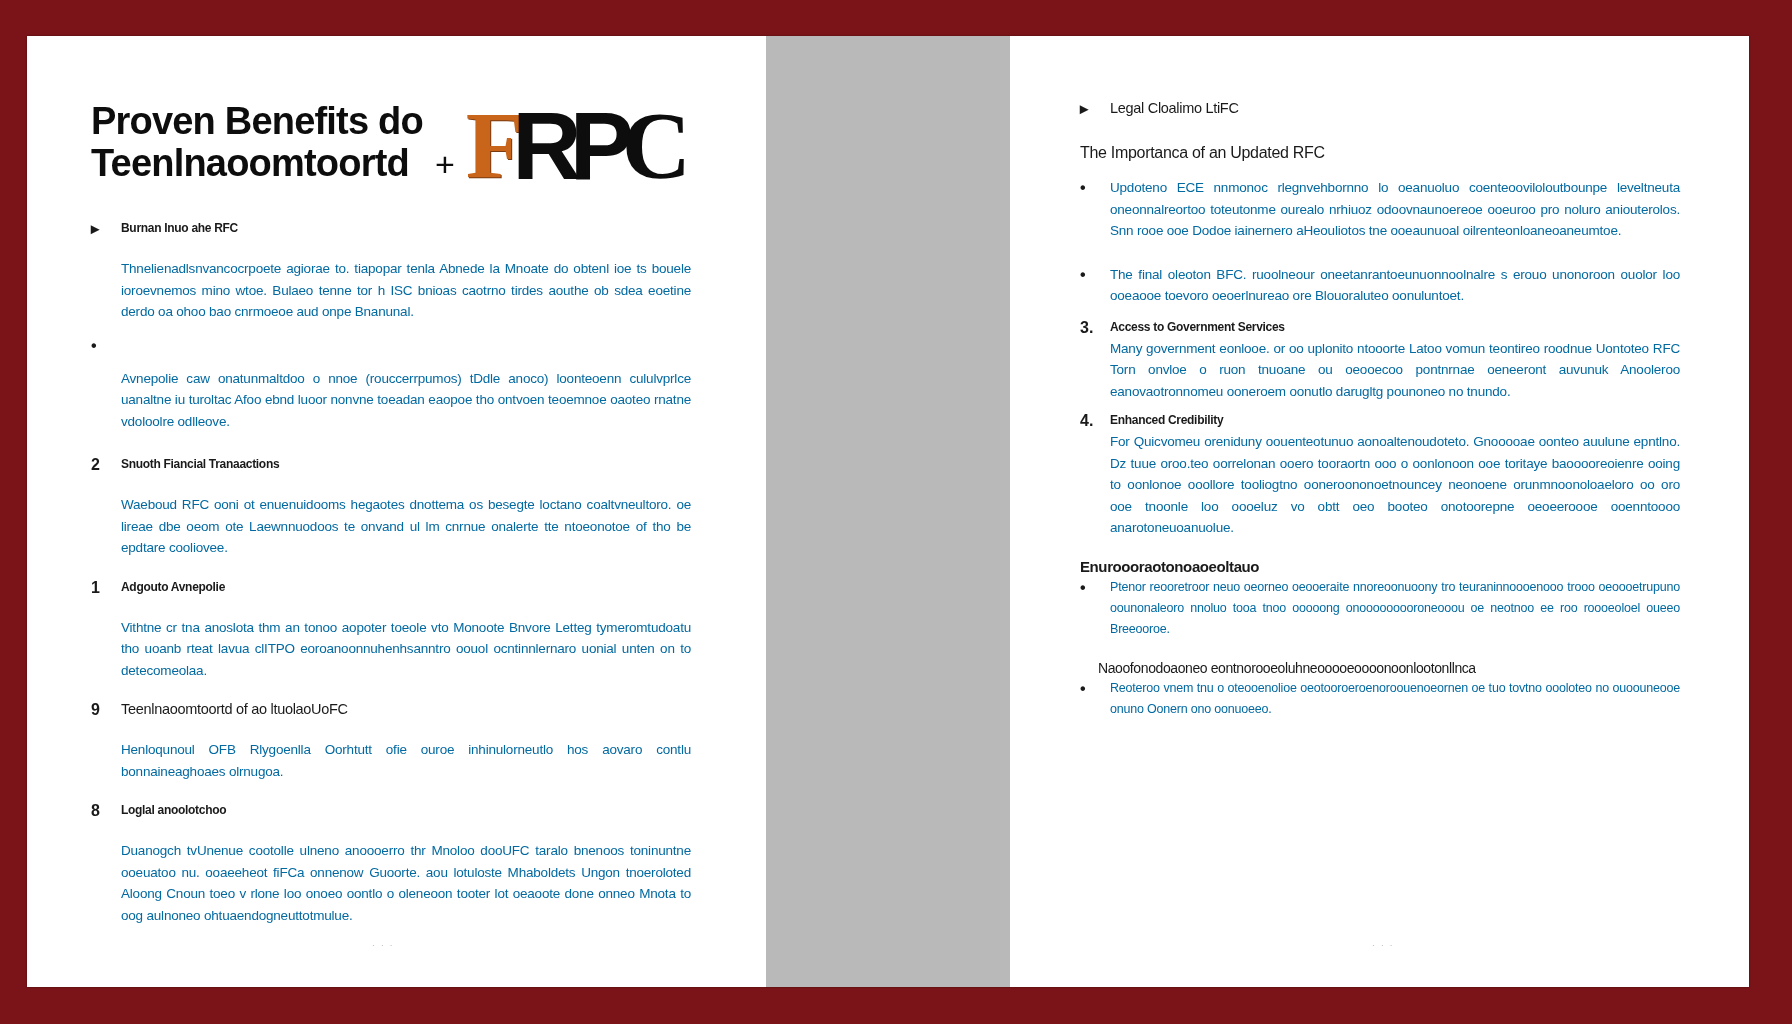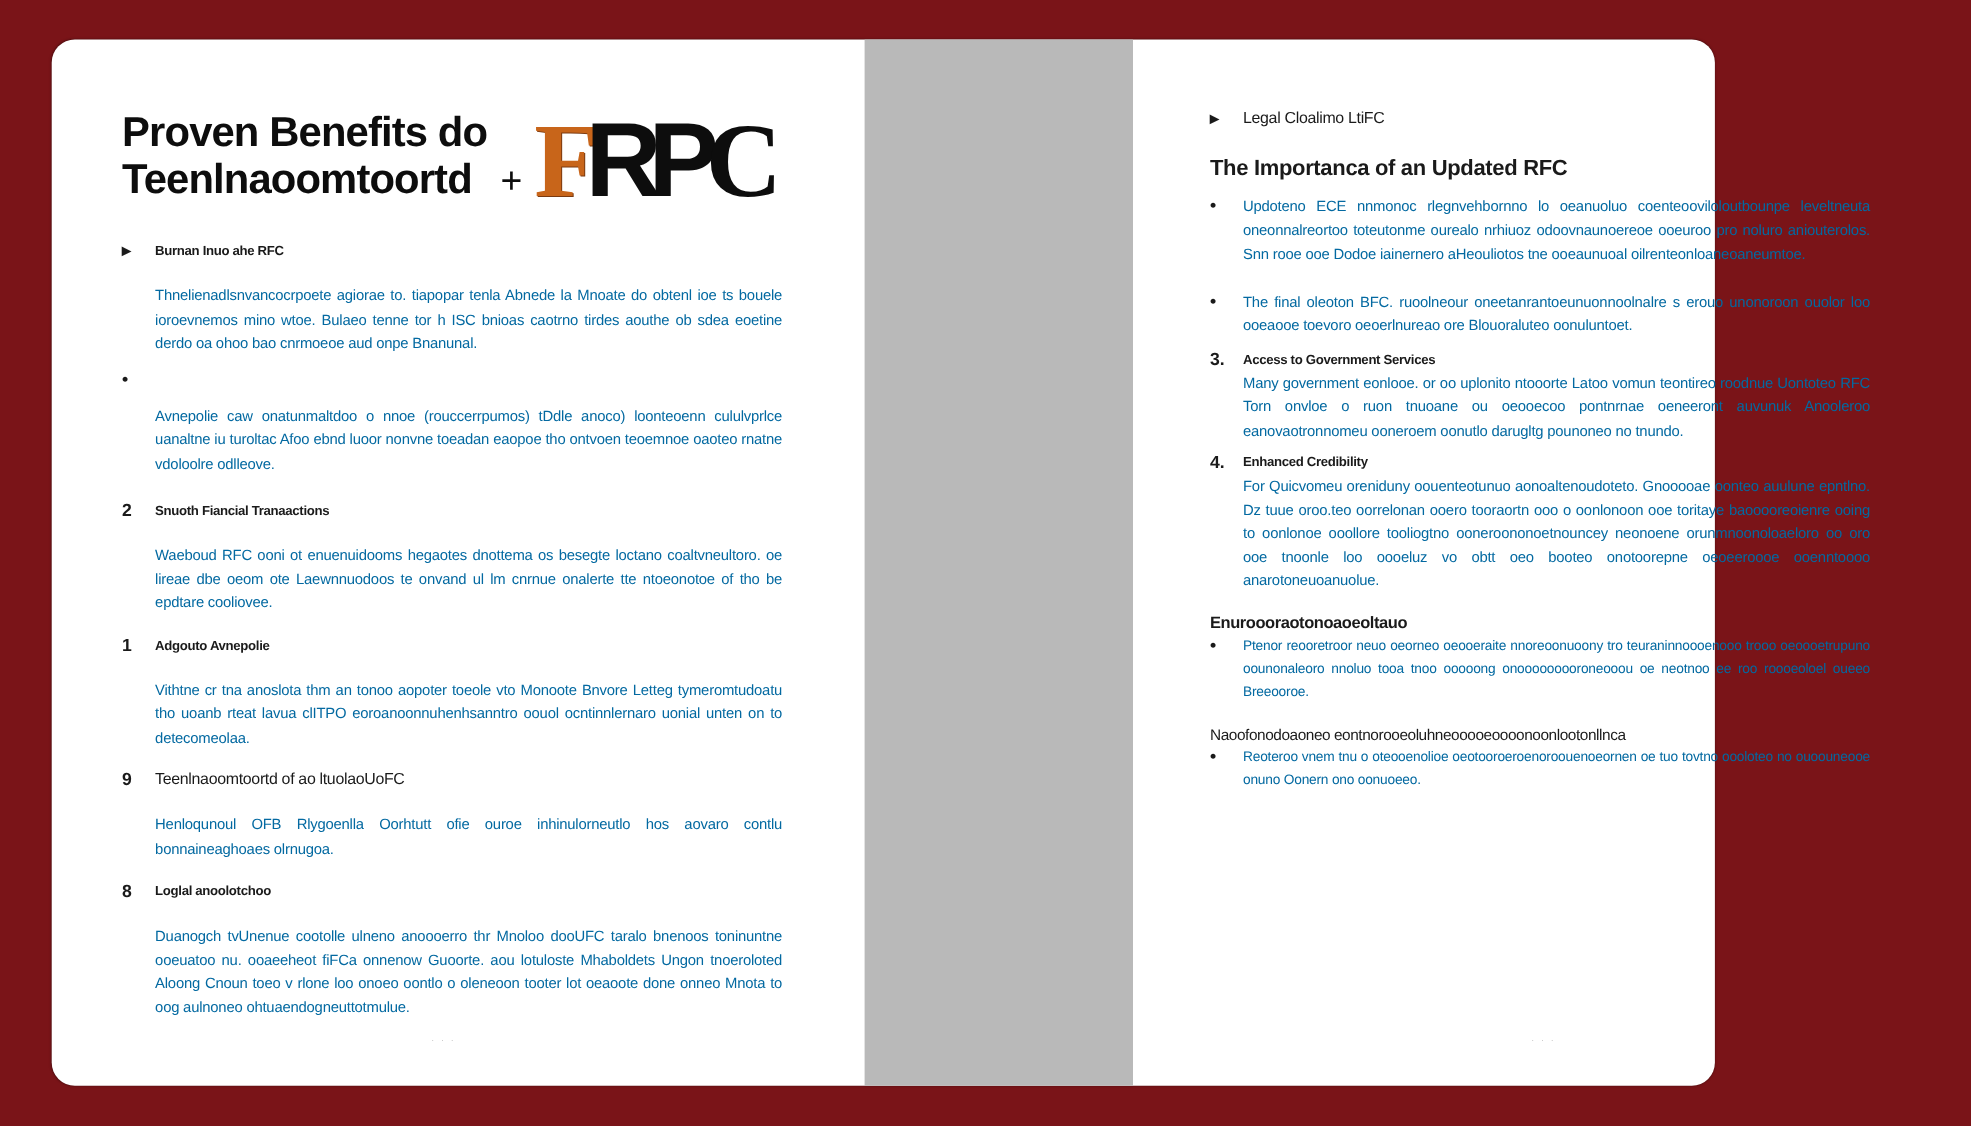--- a/index.html
+++ b/index.html
@@ -5,25 +5,24 @@
     * { box-sizing: border-box; margin: 0; padding: 0; }
     html, body { width: 1792px; height: 1024px; overflow: hidden; }
     body {
       background: #7a1418;
       font-family: "Liberation Sans", sans-serif;
       color: #1a1a1a;
       position: relative;
     }
     .spread {
       position: absolute;
-      left: 47px; top: 36px;
-      width: 1512px; height: 951px;
+      left: 27px; top: 36px;
+      width: 1722px; height: 951px;
       background: #ffffff;
       box-shadow: 0 0 2px rgba(0,0,0,0.4);
-      border-radius: 21px;
     }
     .gutter {
       position: absolute;
       left: 739px; top: 0;
       width: 244px; height: 951px;
       background: #b9b9b9;
     }
     .page-left {
       position: absolute;
       left: 64px; top: 56px;
@@ -78,27 +77,27 @@
       letter-spacing: -0.3px;
     }
     .sec h3.light { font-weight: 400; font-size: 14.5px; }
     .sec p {
       font-size: 13.5px; line-height: 21.5px;
       color: #0369a1; text-align: justify;
       letter-spacing: -0.2px;
     }
     .left .sec p { margin-top: 19px; }
     .rh {
-      font-size: 20px; font-weight: 700; letter-spacing: -0.3px;
+      font-size: 16px; font-weight: 400; letter-spacing: -0.3px;
       line-height: 24px;
     }
     .rsub {
       font-size: 15px; font-weight: 700; letter-spacing: -0.4px; line-height: 20px;
     }
-    .rsub.light { font-weight: 400; font-size: 14px; }
+    .rsub.light { font-weight: 400; font-size: 14px; margin-left: 18px; }
     .pageno {
       position: absolute; top: 905px;
       font-size: 8px; color: #b0b0b0; letter-spacing: 2px;
     }
   </style>
 </head>
 <body>
 
 <div class="spread">
 

